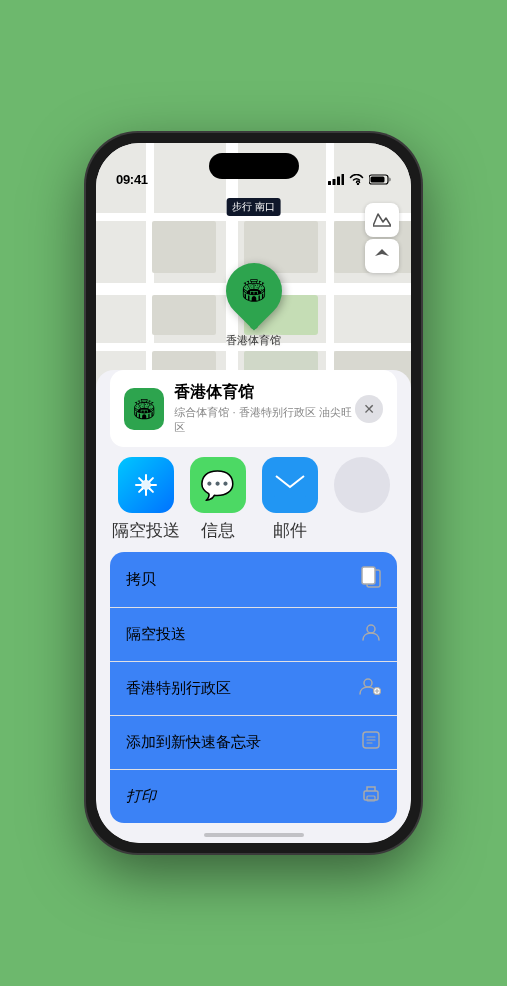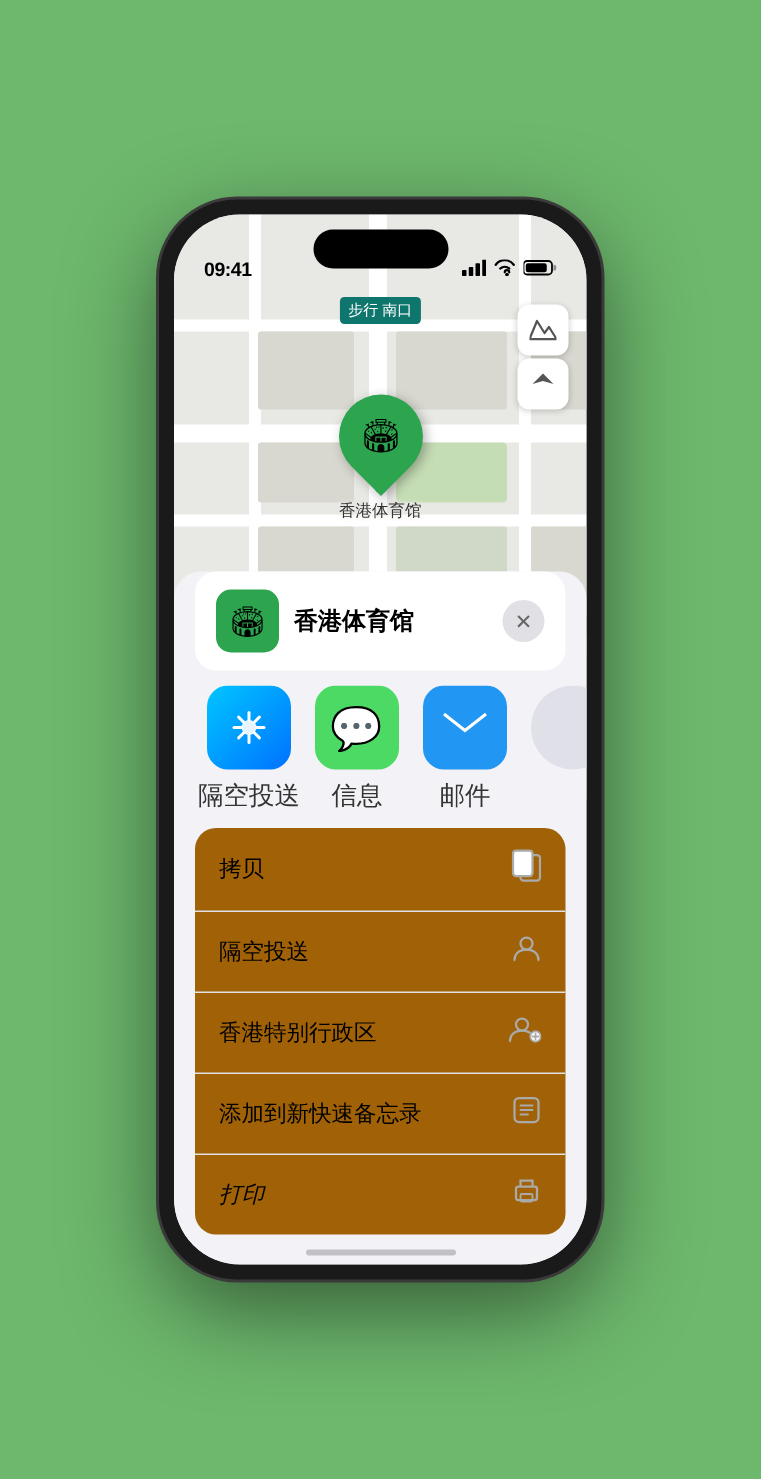--- a/index.html
+++ b/index.html
@@ -5,21 +5,21 @@
     * { margin: 0; padding: 0; box-sizing: border-box; }
     body {
       background: #6db86d;
       display: flex;
       justify-content: center;
       align-items: center;
       min-height: 100vh;
       font-family: -apple-system, 'PingFang SC', 'Helvetica Neue', sans-serif;
     }
     .phone-frame {
-      width: 295px;
+      width: 335px;
       height: 720px;
       background: #1a1a1a;
       border-radius: 52px;
       padding: 10px;
       position: relative;
       box-shadow: 0 0 0 2px #3a3a3a, 0 20px 60px rgba(0,0,0,0.5);
     }
     .phone-screen {
       width: 100%;
       height: 100%;
@@ -100,21 +100,21 @@
       background: #c5ddb5;
       border-radius: 3px;
     }
 
     
     .map-label {
       position: absolute;
       top: 55px;
       left: 50%;
       transform: translateX(-50%);
-      background: #0f766e;
+      background: #0f172a;
       color: #fff;
       font-size: 10px;
       padding: 2px 6px;
       border-radius: 3px;
       white-space: nowrap;
       z-index: 10;
     }
 
     
     .map-controls {
@@ -275,21 +275,21 @@
     .mail-icon { background: #2196f3; }
     .notes-icon {
       background: #ffcc00;
       border: 2px solid #ff3b30;
       position: relative;
     }
 
     
     .menu-section {
       margin: 0 14px;
-      background: #a16207;
+      background: #3b82f6;
       border-radius: 14px;
       overflow: hidden;
     }
     .menu-item {
       display: flex;
       align-items: center;
       justify-content: space-between;
       padding: 14px 16px;
       border-bottom: 0.5px solid #e0e0e5;
       cursor: pointer;
@@ -403,20 +403,21 @@
       <div class="pin-label">香港体育馆</div>
     </div>
 
     <div class="bottom-sheet">
 
       <div class="venue-card">
         <div class="venue-card-left">
           <div class="venue-icon">🏟</div>
           <div>
             <div class="venue-info-title">香港体育馆</div>
+            <div class="venue-info-sub">综合体育馆 · 香港特别行政区 油尖旺区</div>
           </div>
         </div>
         <div class="close-btn">✕</div>
       </div>
 
       <div class="share-row">
 
         <div class="share-item">
           <div class="share-app-icon airdrop-icon">
             <svg width="28" height="28" viewBox="0 0 28 28" fill="none">

